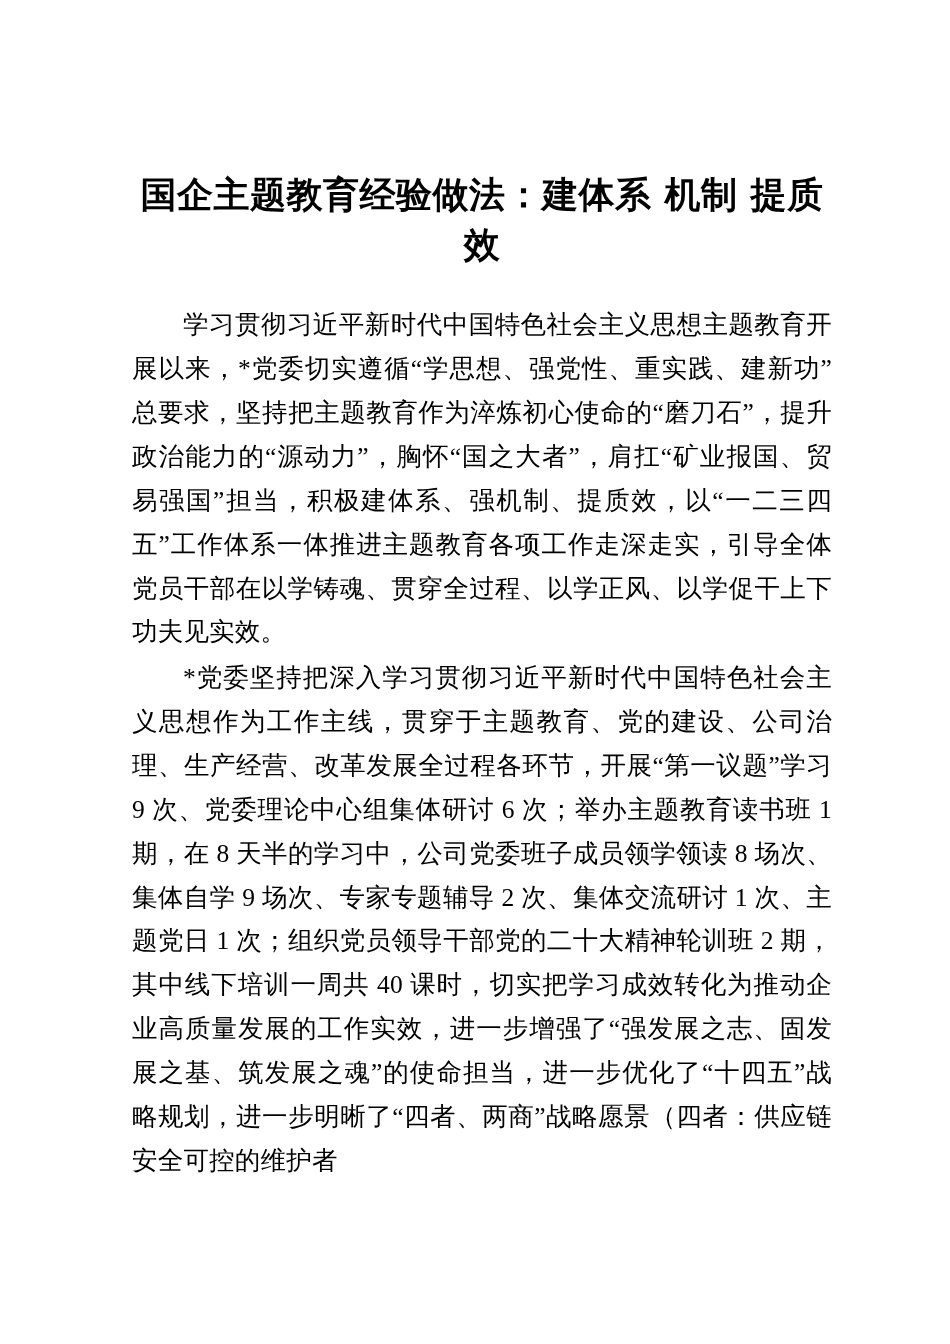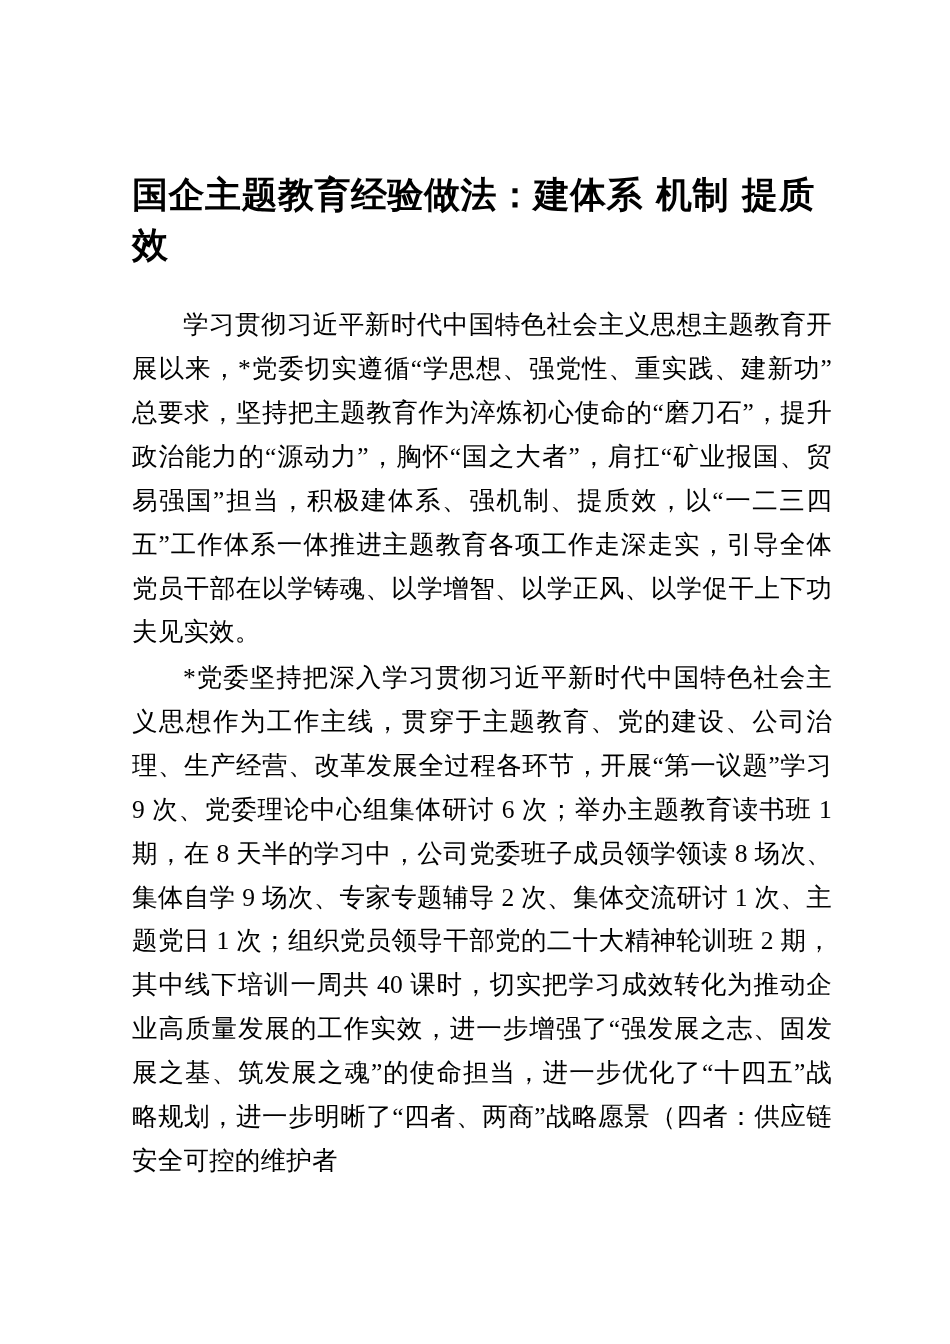--- a/index.html
+++ b/index.html
@@ -20,21 +20,21 @@
     height: 1344px;
     box-sizing: border-box;
     padding: 170px 118px 0 132px;
     background: #ffffff;
   }
   .doc-title {
     font-family: "DejaVu Sans", "Liberation Sans", sans-serif;
     font-weight: bold;
     font-size: 36px;
     line-height: 1.38;
-    text-align: left;
+    text-align: center;
     letter-spacing: 0.5px;
     margin: 0 0 34px 0;
     color: #000;
   }
   .para {
     font-size: 25.5px;
     line-height: 1.72;
     text-align: justify;
     text-justify: inter-ideograph;
     text-indent: 2em;
@@ -49,15 +49,15 @@
     text-indent: 2em;
     margin: 4px 0 0 0;
     letter-spacing: 0.2px;
   }
 </style>
 </head>
 <body>
 
 <div class="page">
   <h1 class="doc-title">国企主题教育经验做法：建体系 机制 提质效</h1>
-  <p class="para">学习贯彻习近平新时代中国特色社会主义思想主题教育开展以来，*党委切实遵循“学思想、强党性、重实践、建新功”总要求，坚持把主题教育作为淬炼初心使命的“磨刀石”，提升政治能力的“源动力”，胸怀“国之大者”，肩扛“矿业报国、贸易强国”担当，积极建体系、强机制、提质效，以“一二三四五”工作体系一体推进主题教育各项工作走深走实，引导全体党员干部在以学铸魂、以学增智、以学正风、以学促干上下功夫见实效。</p>
+  <p class="para">学习贯彻习近平新时代中国特色社会主义思想主题教育开展以来，*党委切实遵循“学思想、强党性、重实践、建新功”总要求，坚持把主题教育作为淬炼初心使命的“磨刀石”，提升政治能力的“源动力”，胸怀“国之大者”，肩扛“矿业报国、贸易强国”担当，积极建体系、强机制、提质效，以“一二三四五”工作体系一体推进主题教育各项工作走深走实，引导全体党员干部在以学铸魂、贯穿全过程、以学正风、以学促干上下功夫见实效。</p>
   <p class="para">*党委坚持把深入学习贯彻习近平新时代中国特色社会主义思想作为工作主线，贯穿于主题教育、党的建设、公司治理、生产经营、改革发展全过程各环节，开展“第一议题”学习 9 次、党委理论中心组集体研讨 6 次；举办主题教育读书班 1 期，在 8 天半的学习中，公司党委班子成员领学领读 8 场次、集体自学 9 场次、专家专题辅导 2 次、集体交流研讨 1 次、主题党日 1 次；组织党员领导干部党的二十大精神轮训班 2 期，其中线下培训一周共 40 课时，切实把学习成效转化为推动企业高质量发展的工作实效，进一步增强了“强发展之志、固发展之基、筑发展之魂”的使命担当，进一步优化了“十四五”战略规划，进一步明晰了“四者、两商”战略愿景（四者：供应链安全可控的维护者</p>
 </div>
 
 </body></html>

